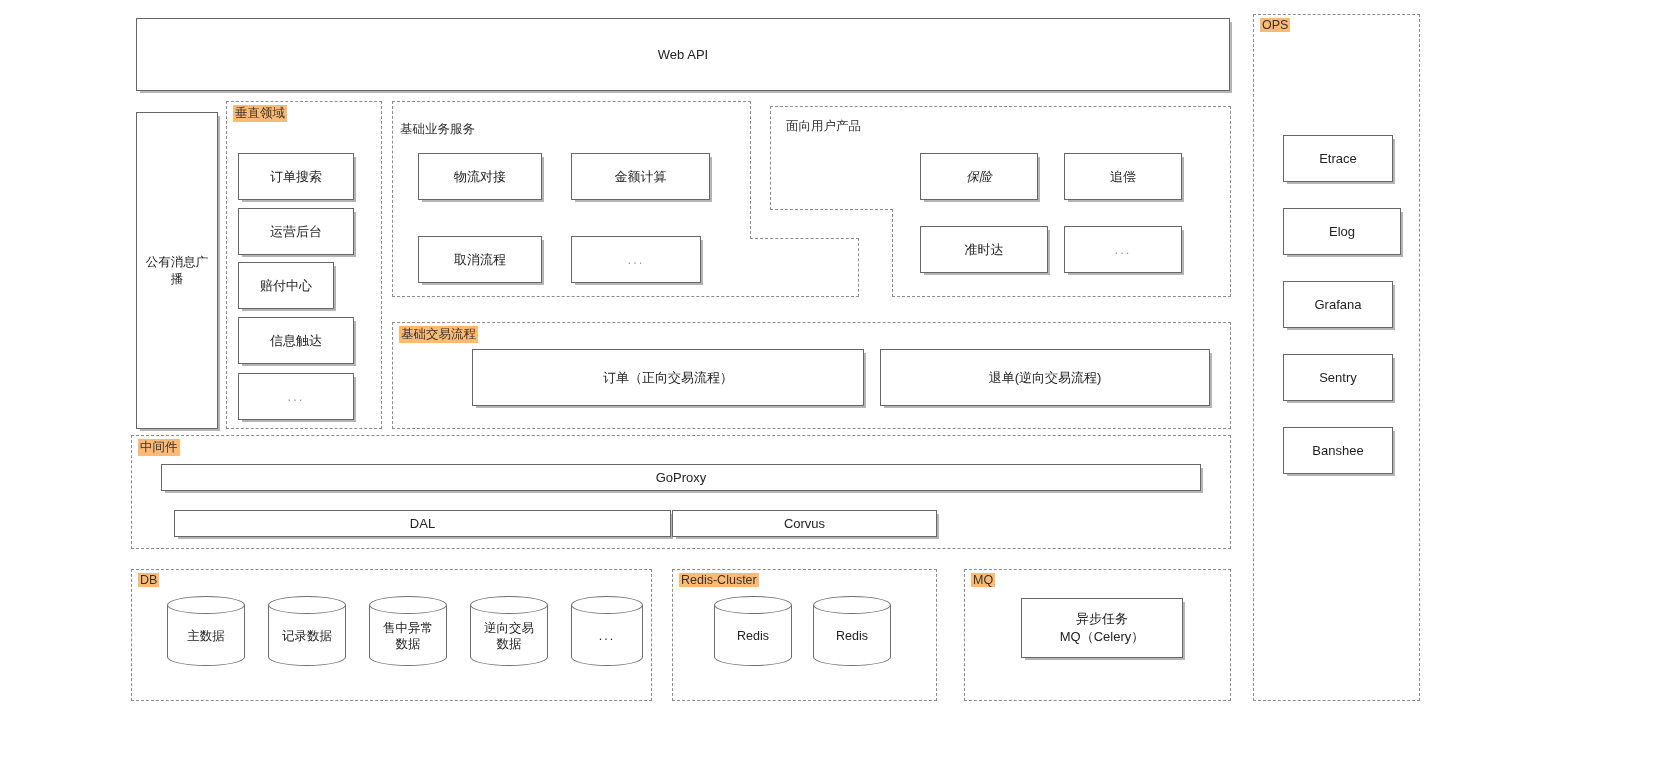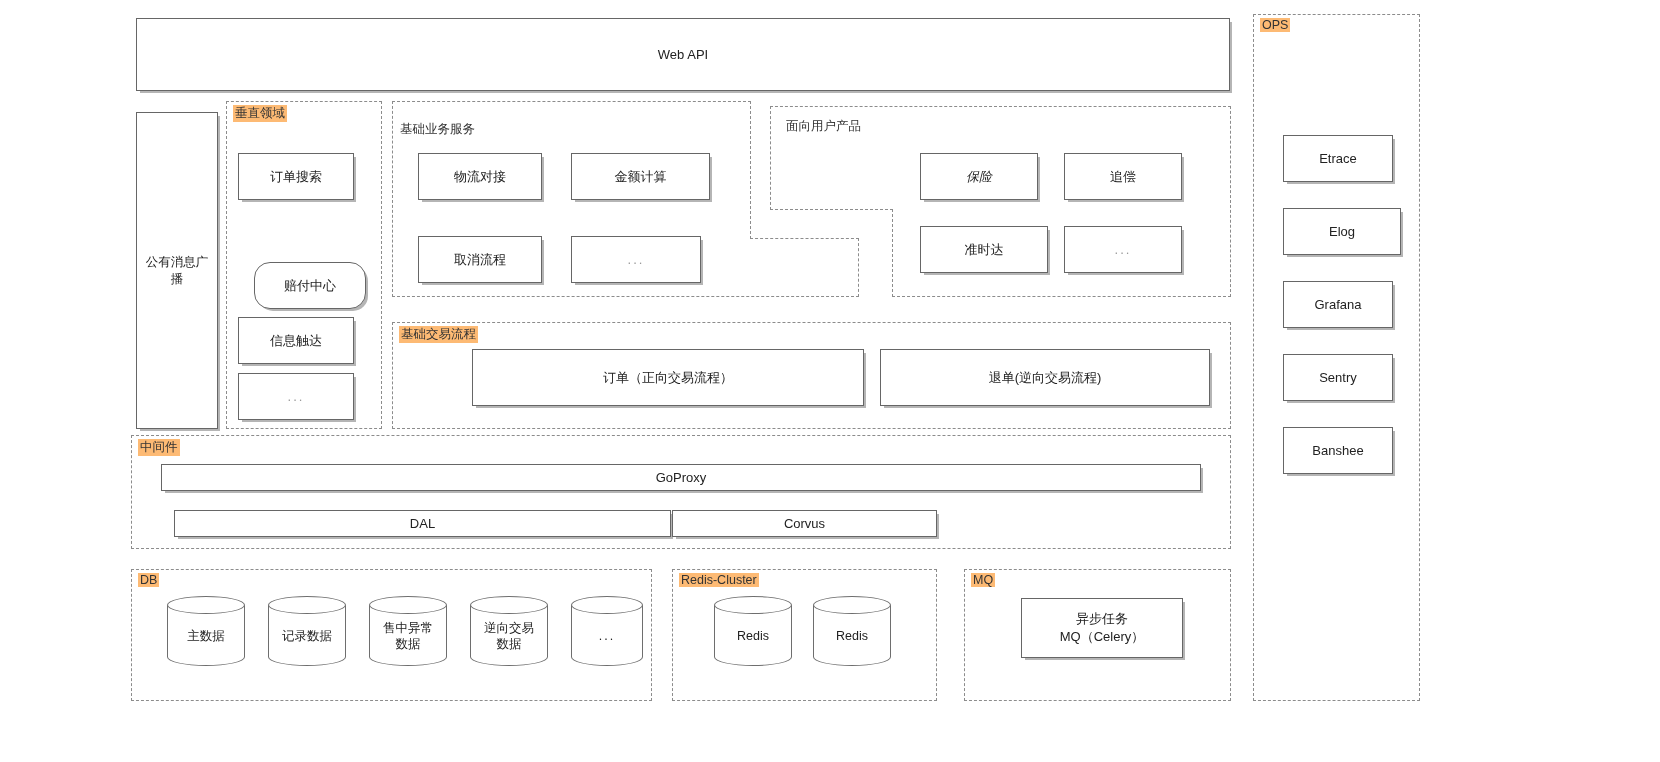--- a/index.html
+++ b/index.html
@@ -104,21 +104,24 @@
   <div class="node" style="left:136px; top:112px; width:82px; height:317px; font-size:12.5px; padding:0 6px;">
     <span>公有消息广播</span>
   </div>
 
   <div class="group" style="left:226px; top:101px; width:156px; height:328px;">
     <span class="glabel">垂直领域</span>
   </div>
   <div class="node" style="left:238px; top:153px; width:116px; height:47px;">
     <span>订单搜索</span>
   </div>
-  <div class="node" style="left:254px; top:262px; width:112px; height:47px;border-radius:16px;">
+  <div class="node" style="left:238px; top:208px; width:116px; height:47px;">
+    <span>运营后台</span>
+  </div>
+  <div class="node" style="left:238px; top:262px; width:96px; height:47px;">
     <span>赔付中心</span>
   </div>
   <div class="node" style="left:238px; top:317px; width:116px; height:47px;">
     <span>信息触达</span>
   </div>
   <div class="node" style="left:238px; top:373px; width:116px; height:47px;">
     <span class="ell">...</span>
   </div>
 
   <div class="edge h" style="left:392px; top:101px; width:359px;"></div>

